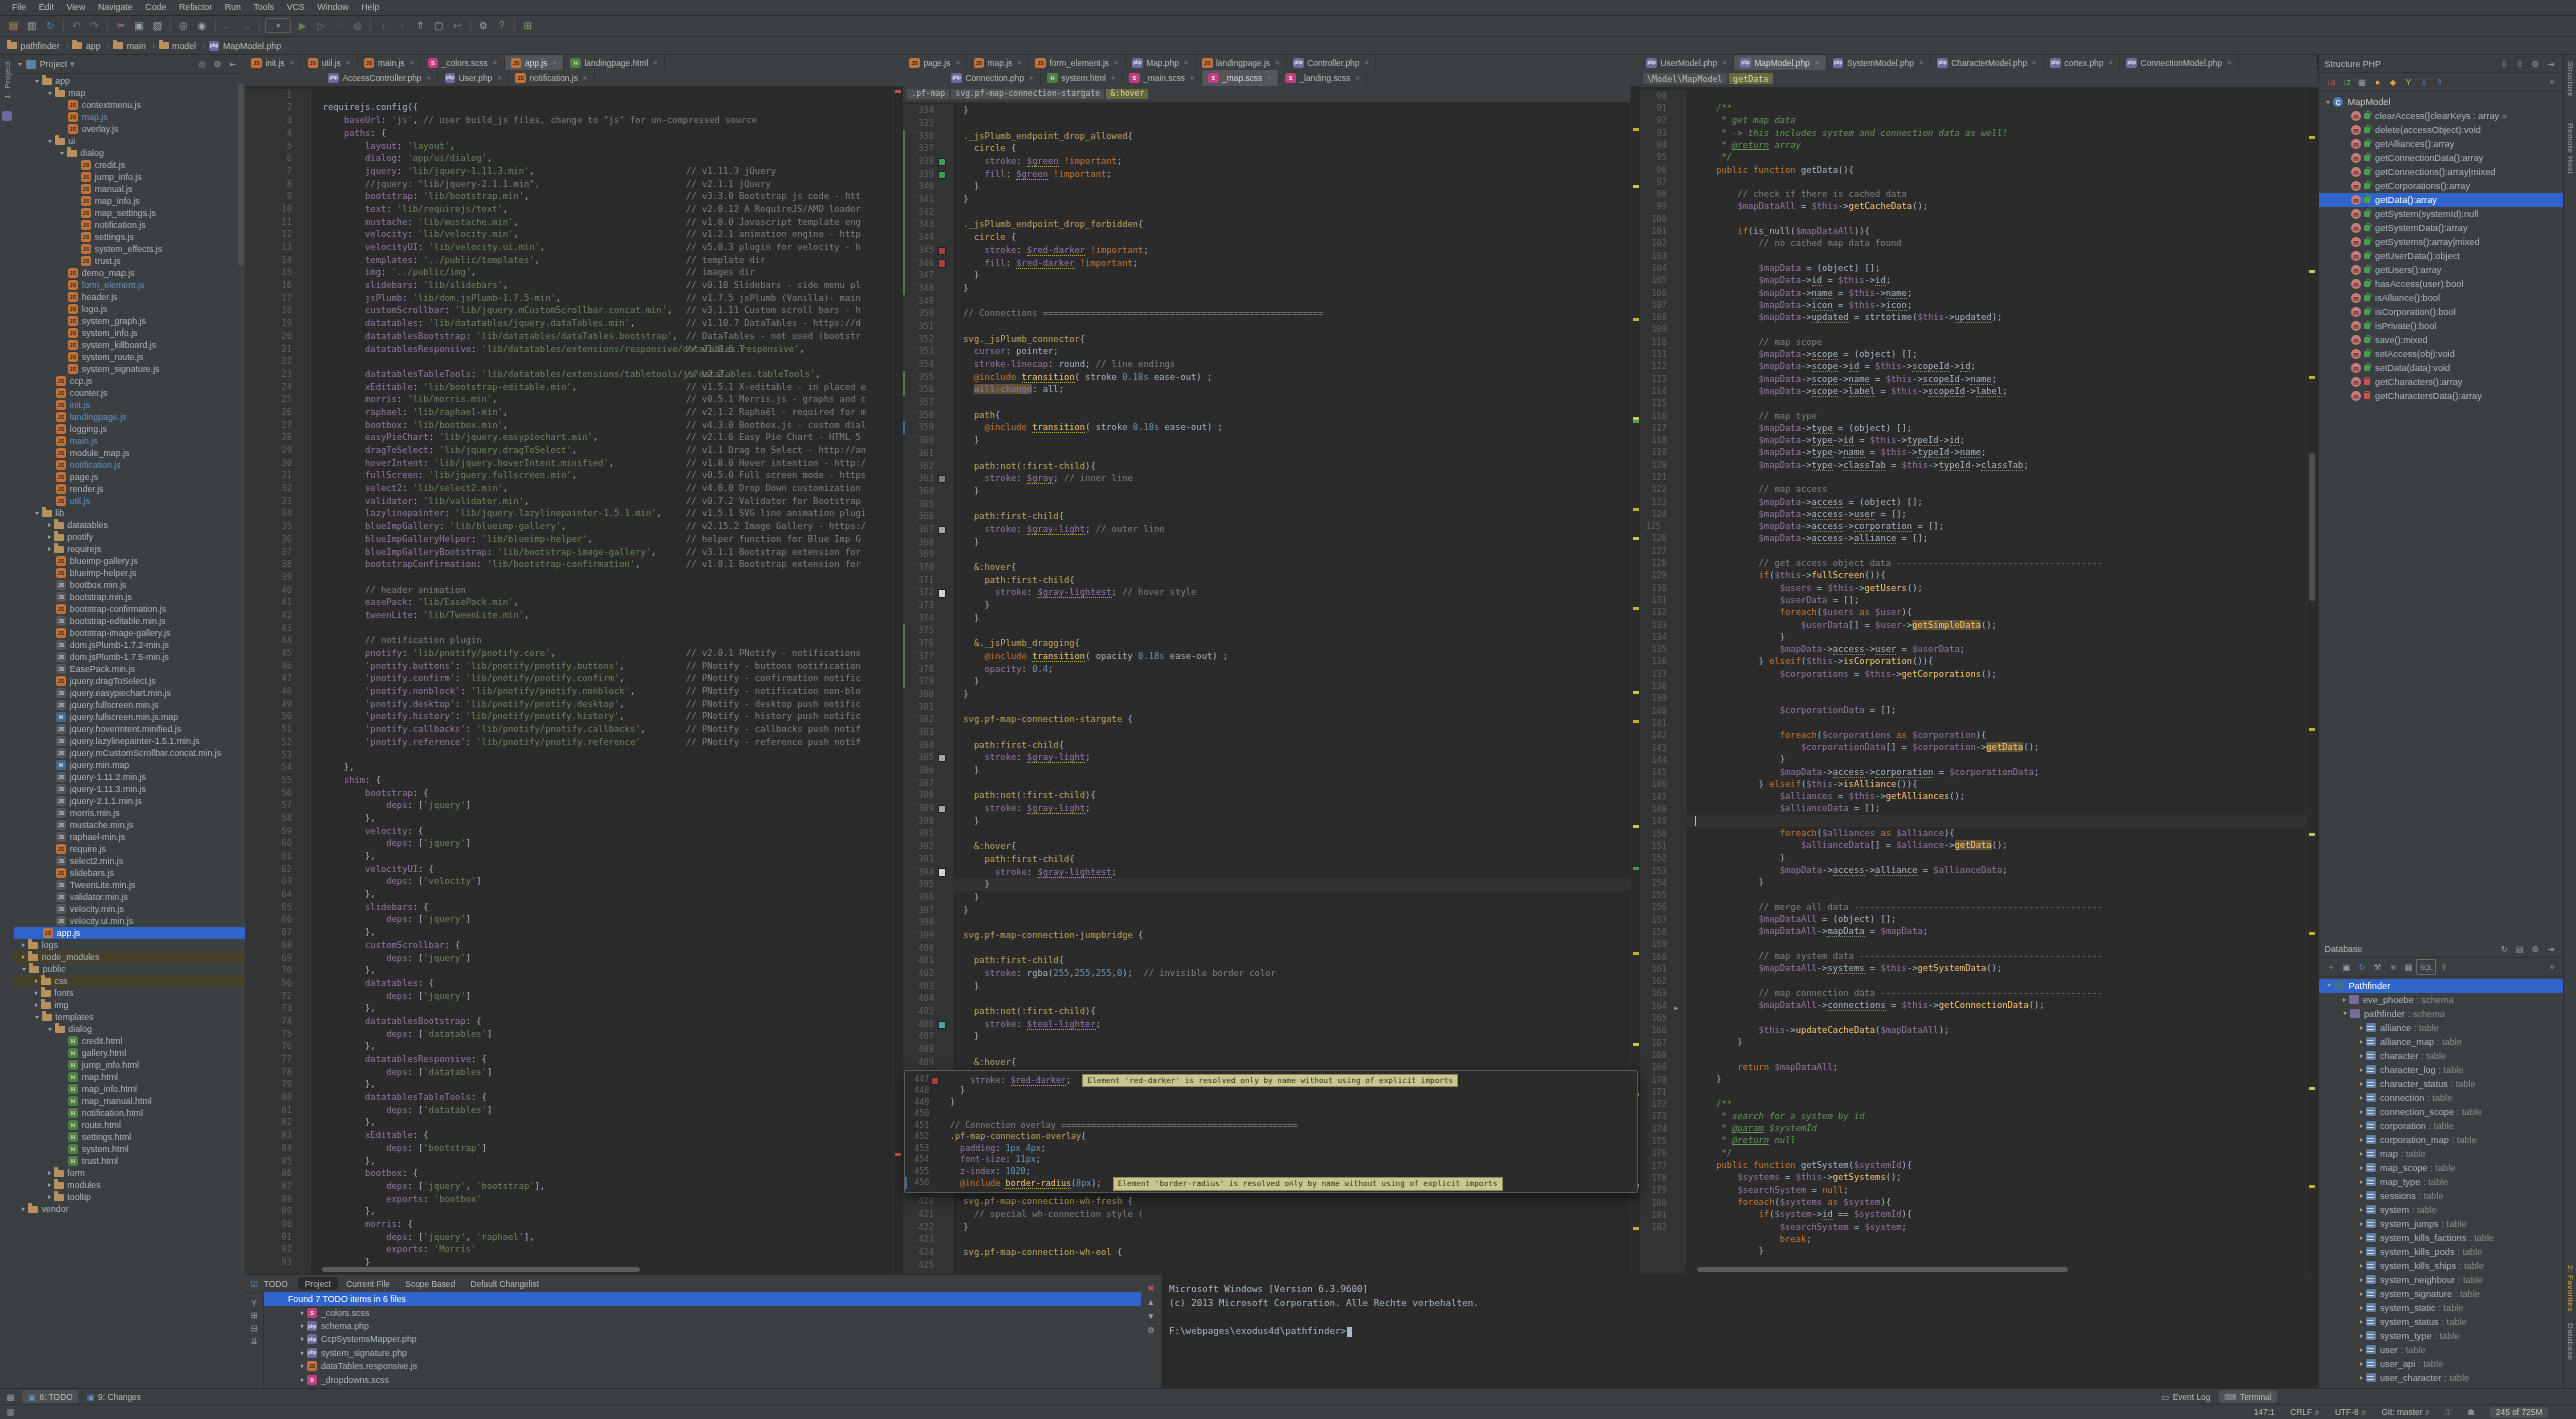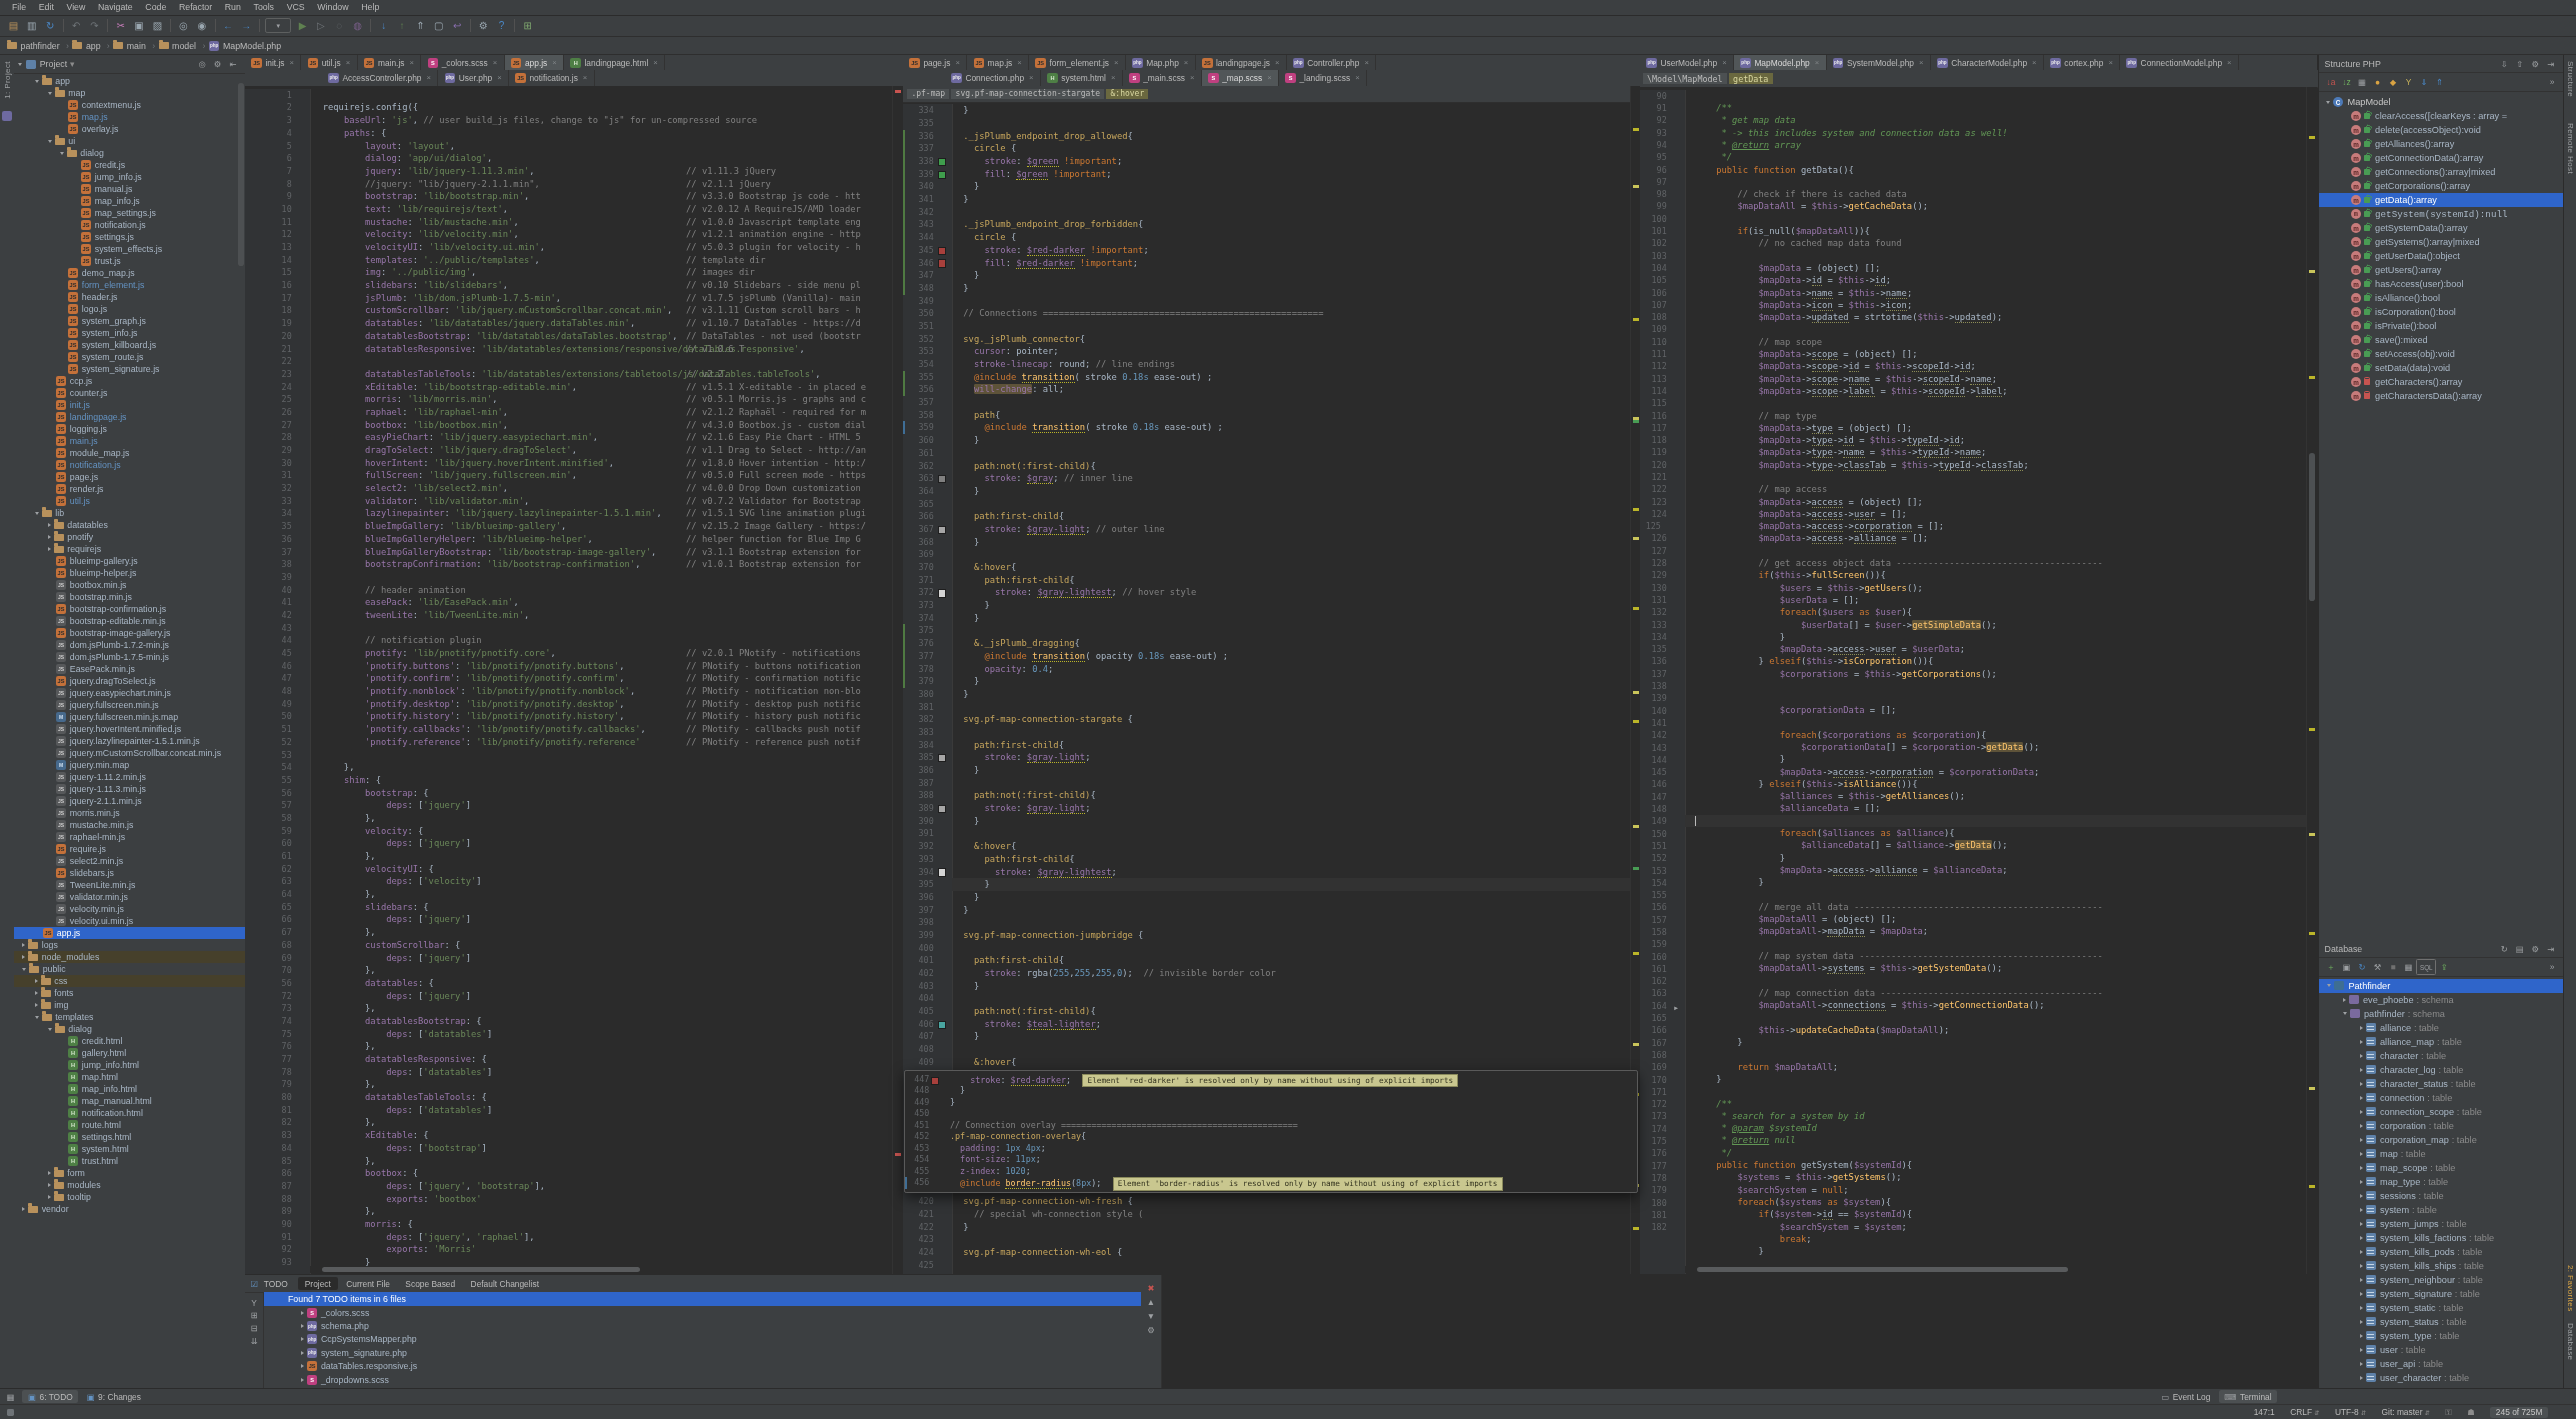--- a/index.html
+++ b/index.html
@@ -1535,21 +1535,21 @@
       <div class="srow" style="padding-left: 32px;">
         <span class="mico">m</span>
         <span class="lock pub"></span>
         <span>getCorporations():array</span>
       </div>
       <div class="srow sel" style="padding-left: 32px;">
         <span class="mico">m</span>
         <span class="lock pub"></span>
         <span>getData():array</span>
       </div>
-      <div class="srow" style="padding-left: 32px; font-family: Liberation Mono, monospace;">
+      <div class="srow" style="padding-left: 32px;">
         <span class="mico">m</span>
         <span class="lock pub"></span>
         <span>getSystem(systemId):null</span>
       </div>
       <div class="srow" style="padding-left: 32px;">
         <span class="mico">m</span>
         <span class="lock pub"></span>
         <span>getSystemData():array</span>
       </div>
       <div class="srow" style="padding-left: 32px;">
@@ -1880,20 +1880,24 @@
   </div>
 </div>
 
 <div id="terminal" class="abs">
   <div class="lstrip">
     <span class="pti" style="color:#C75450;">✖</span>
     <span class="pti">▲</span>
     <span class="pti">▼</span>
     <span class="pti">⚙</span>
   </div>
+  <div id="term-out">Microsoft Windows [Version 6.3.9600]
+(c) 2013 Microsoft Corporation. Alle Rechte vorbehalten.
+
+F:\webpages\exodus4d\pathfinder&gt;<span class="tcursor"></span></div>
 </div>
 
 <div id="twbar" class="abs">
   <span class="pti" style="margin-left:2.8px;">▦</span>
   <span id="twleft" style="display:flex;margin-left:4.2px;">
       <span class="twbtn active"><span style="color:#6493C3;margin-right:3.5px;">▣</span>6: TODO</span>
       <span class="twbtn"><span style="color:#6493C3;margin-right:3.5px;">▣</span>9: Changes</span>
     </span>
   <span style="flex:1"></span>
   <span id="twright" style="display:flex;margin-right:296px;">

